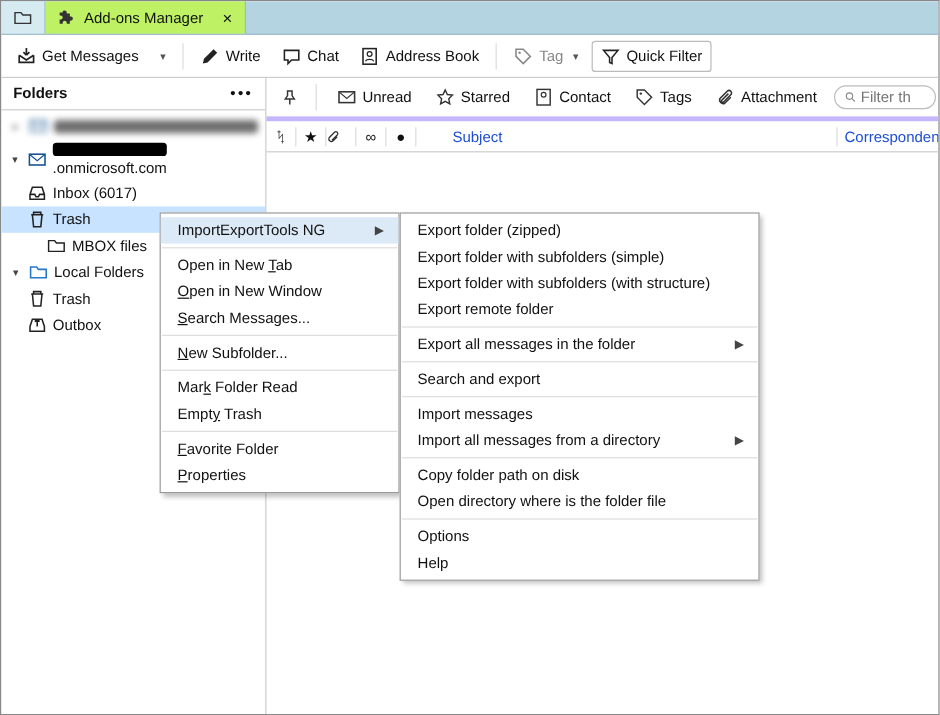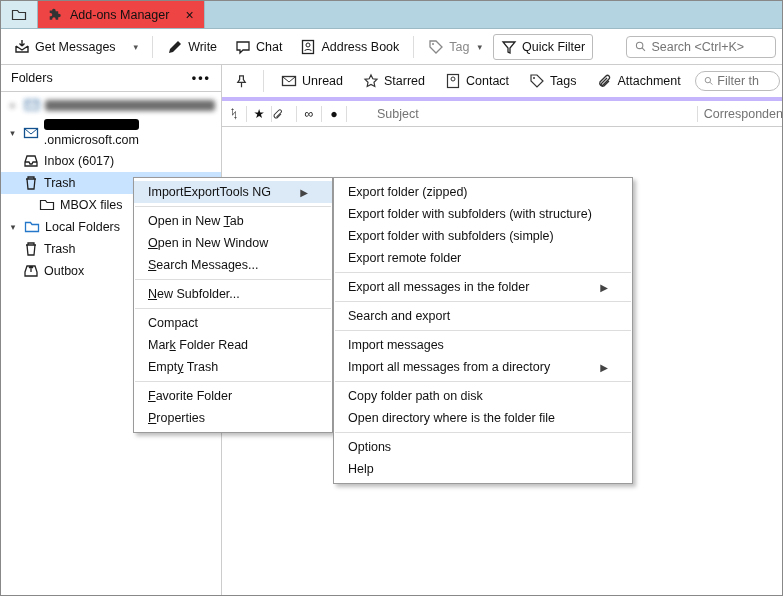--- a/index.html
+++ b/index.html
@@ -1,54 +1,54 @@
 <!DOCTYPE html>
 <html><head>
 <meta charset="utf-8">
 <style>
 *{box-sizing:border-box;margin:0;padding:0;font-family:"Segoe UI",Arial,sans-serif;font-size:12.5px;color:#111}
 body{width:783px;height:596px;background:#fff;border:1px solid #888;overflow:hidden;position:relative}
 .tabbar{display:flex;align-items:stretch;height:28px;background:#b3d4e0;border-bottom:1px solid #9cb9c6}
-.tab{display:flex;align-items:center;gap:6px;padding:0 10px;border-right:1px solid #9cb9c6;background:#ef4444}
+.tab{display:flex;align-items:center;gap:6px;padding:0 10px;border-right:1px solid #9cb9c6;background:#bef264}
 .tab.active{background:#d6eaf2}
 .tab .title{white-space:nowrap}
 .tab .close{margin-left:10px;font-size:14px;cursor:pointer}
 .redact{display:inline-block;height:11px;border-radius:3px;background:#000}
 .toolbar{display:flex;align-items:center;gap:4px;height:36px;padding:0 6px;border-bottom:1px solid #ccc}
 .tbtn{display:flex;align-items:center;gap:5px;padding:4px 7px;border-radius:3px;cursor:pointer}
 .tbtn.boxed{border:1px solid #bbb}
 .tbtn .chev{font-size:9px;color:#555}
 .divider{width:1px;height:22px;background:#ddd;margin:0 3px}
 .searchbox{margin-left:auto;display:flex;align-items:center;gap:5px;border:1px solid #bbb;border-radius:4px;padding:3px 8px;width:150px;background:#fff}
 .searchbox input{border:0;outline:0;width:100%;color:#888}
 .main{display:flex;height:calc(100% - 64px)}
 .sidebar{width:270px;border-right:1px solid #ccc;display:flex;flex-direction:column}
 .sb-head{display:flex;align-items:center;justify-content:space-between;padding:6px 10px;border-bottom:1px solid #ccc}
-.sb-head .t{font-weight:400}
+.sb-head .t{font-weight:700}
 .meatball{letter-spacing:2px;font-weight:bold}
 .tree{flex:1;overflow:auto;padding-top:2px}
 .node{display:flex;align-items:center;gap:5px;padding:3px 6px;cursor:default}
 .node.sel{background:#c8e3ff}
 .node.blurry{filter:blur(2.5px);opacity:.85}
 .tw{width:12px;text-align:center;font-size:9px;color:#444}
 .ind1{padding-left:22px}.ind2{padding-left:38px}
 .bold{font-weight:400}
 .content{flex:1;display:flex;flex-direction:column}
 .filterbar{display:flex;align-items:center;gap:8px;height:36px;padding:0 8px;border-bottom:4px solid #c4b5fd}
 .ficon{width:22px;height:22px;display:flex;align-items:center;justify-content:center;border-radius:3px;cursor:pointer}
 .fbtn{display:flex;align-items:center;gap:5px;padding:3px 6px;border-radius:3px;cursor:pointer}
 .fsearch{margin-left:auto;display:flex;align-items:center;gap:4px;border:1px solid #bbb;border-radius:12px;padding:2px 8px;width:85px}
 .fsearch input{border:0;outline:0;width:100%;color:#888}
 .colhead{display:flex;align-items:center;height:26px;border-bottom:1px solid #ccc}
-.colhead .c{padding:0 6px;color:#737373}
+.colhead .c{padding:0 6px;color:#1d4ed8}
 .colhead .ci{width:24px;text-align:center}
 .colhead .subj{flex:1;padding-left:30px}
 .sep{width:1px;height:16px;background:#ddd}
 .ctx{position:absolute;background:#fff;border:1px solid #9a9a9a;box-shadow:3px 3px 4px rgba(0,0,0,.25);padding:3px 0;z-index:10}
-.ctx .mi{display:flex;align-items:center;padding:4px 24px 4px 14px;cursor:default;white-space:nowrap}
+.ctx .mi{display:flex;align-items:center;padding:4px 12px 4px 14px;cursor:default;white-space:nowrap}
 .ctx .mi.dis{color:#aaa}
 .ctx .mi.hl{background:#dceaf8}
 .ctx .mi .arrow{margin-left:auto;font-size:10px;color:#444;padding-left:18px}
 .ctx hr{border:0;border-top:1px solid #ddd;margin:3px 1px}
 .ul{text-decoration:underline}
 svg{display:block}
 .ico{width:16px;height:16px;flex-shrink:0}
 </style>
 </head>
 <body>
@@ -107,27 +107,20 @@
       </svg>
     <span style="color:#888">Tag</span>
       <span class="chev" style="margin-left:3px">▾</span>
   </div>
   <div class="tbtn boxed">
     <svg class="ico" viewBox="0 0 16 16">
         <path fill="none" stroke="#222" stroke-width="1.3" d="M2 3h12l-5 6v5l-2-1V9z"></path>
       </svg>
     <span>Quick Filter</span>
   </div>
-  <div class="searchbox">
-    <svg width="13" height="13" viewBox="0 0 16 16">
-        <circle cx="6.5" cy="6.5" r="4.5" fill="none" stroke="#888" stroke-width="1.5"></circle>
-        <path stroke="#888" stroke-width="1.5" d="M10 10l4 4"></path>
-      </svg>
-    <input placeholder="Search &lt;Ctrl+K&gt;" style="">
-  </div>
 </div>
 
 <div class="main">
   <div class="sidebar">
     <div class="sb-head">
       <span class="t">Folders</span>
       <span class="meatball">•••</span>
     </div>
     <div class="tree">
       <div class="node blurry">
@@ -271,47 +264,44 @@
     </div>
   <div class="mi">
       <span><span class="ul">S</span><span>earch Messages...</span></span>
     </div>
   <hr>
   <div class="mi">
       <span><span class="ul">N</span><span>ew Subfolder...</span></span>
     </div>
   <hr>
   <div class="mi">
-      <span>Compact</span>
-    </div>
-  <div class="mi">
       <span><span>Mar</span><span class="ul">k</span><span> Folder Read</span></span>
     </div>
   <div class="mi">
       <span><span>Empt</span><span class="ul">y</span><span> Trash</span></span>
     </div>
   <hr>
   <div class="mi">
       <span><span class="ul">F</span><span>avorite Folder</span></span>
     </div>
   <div class="mi">
       <span><span class="ul">P</span><span>roperties</span></span>
     </div>
 </div>
 
 <div class="ctx" style="left:332px;top:176px;width:300px">
   <div class="mi">
       <span>Export folder (zipped)</span>
+    </div>
+  <div class="mi dis">
+      <span>Export folder with subfolders (simple)</span>
     </div>
   <div class="mi dis">
       <span>Export folder with subfolders (with structure)</span>
     </div>
-  <div class="mi dis">
-      <span>Export folder with subfolders (simple)</span>
-    </div>
   <div class="mi">
       <span>Export remote folder</span>
     </div>
   <hr>
   <div class="mi">
       <span>Export all messages in the folder</span>
       <span class="arrow">▶</span>
     </div>
   <hr>
   <div class="mi">

